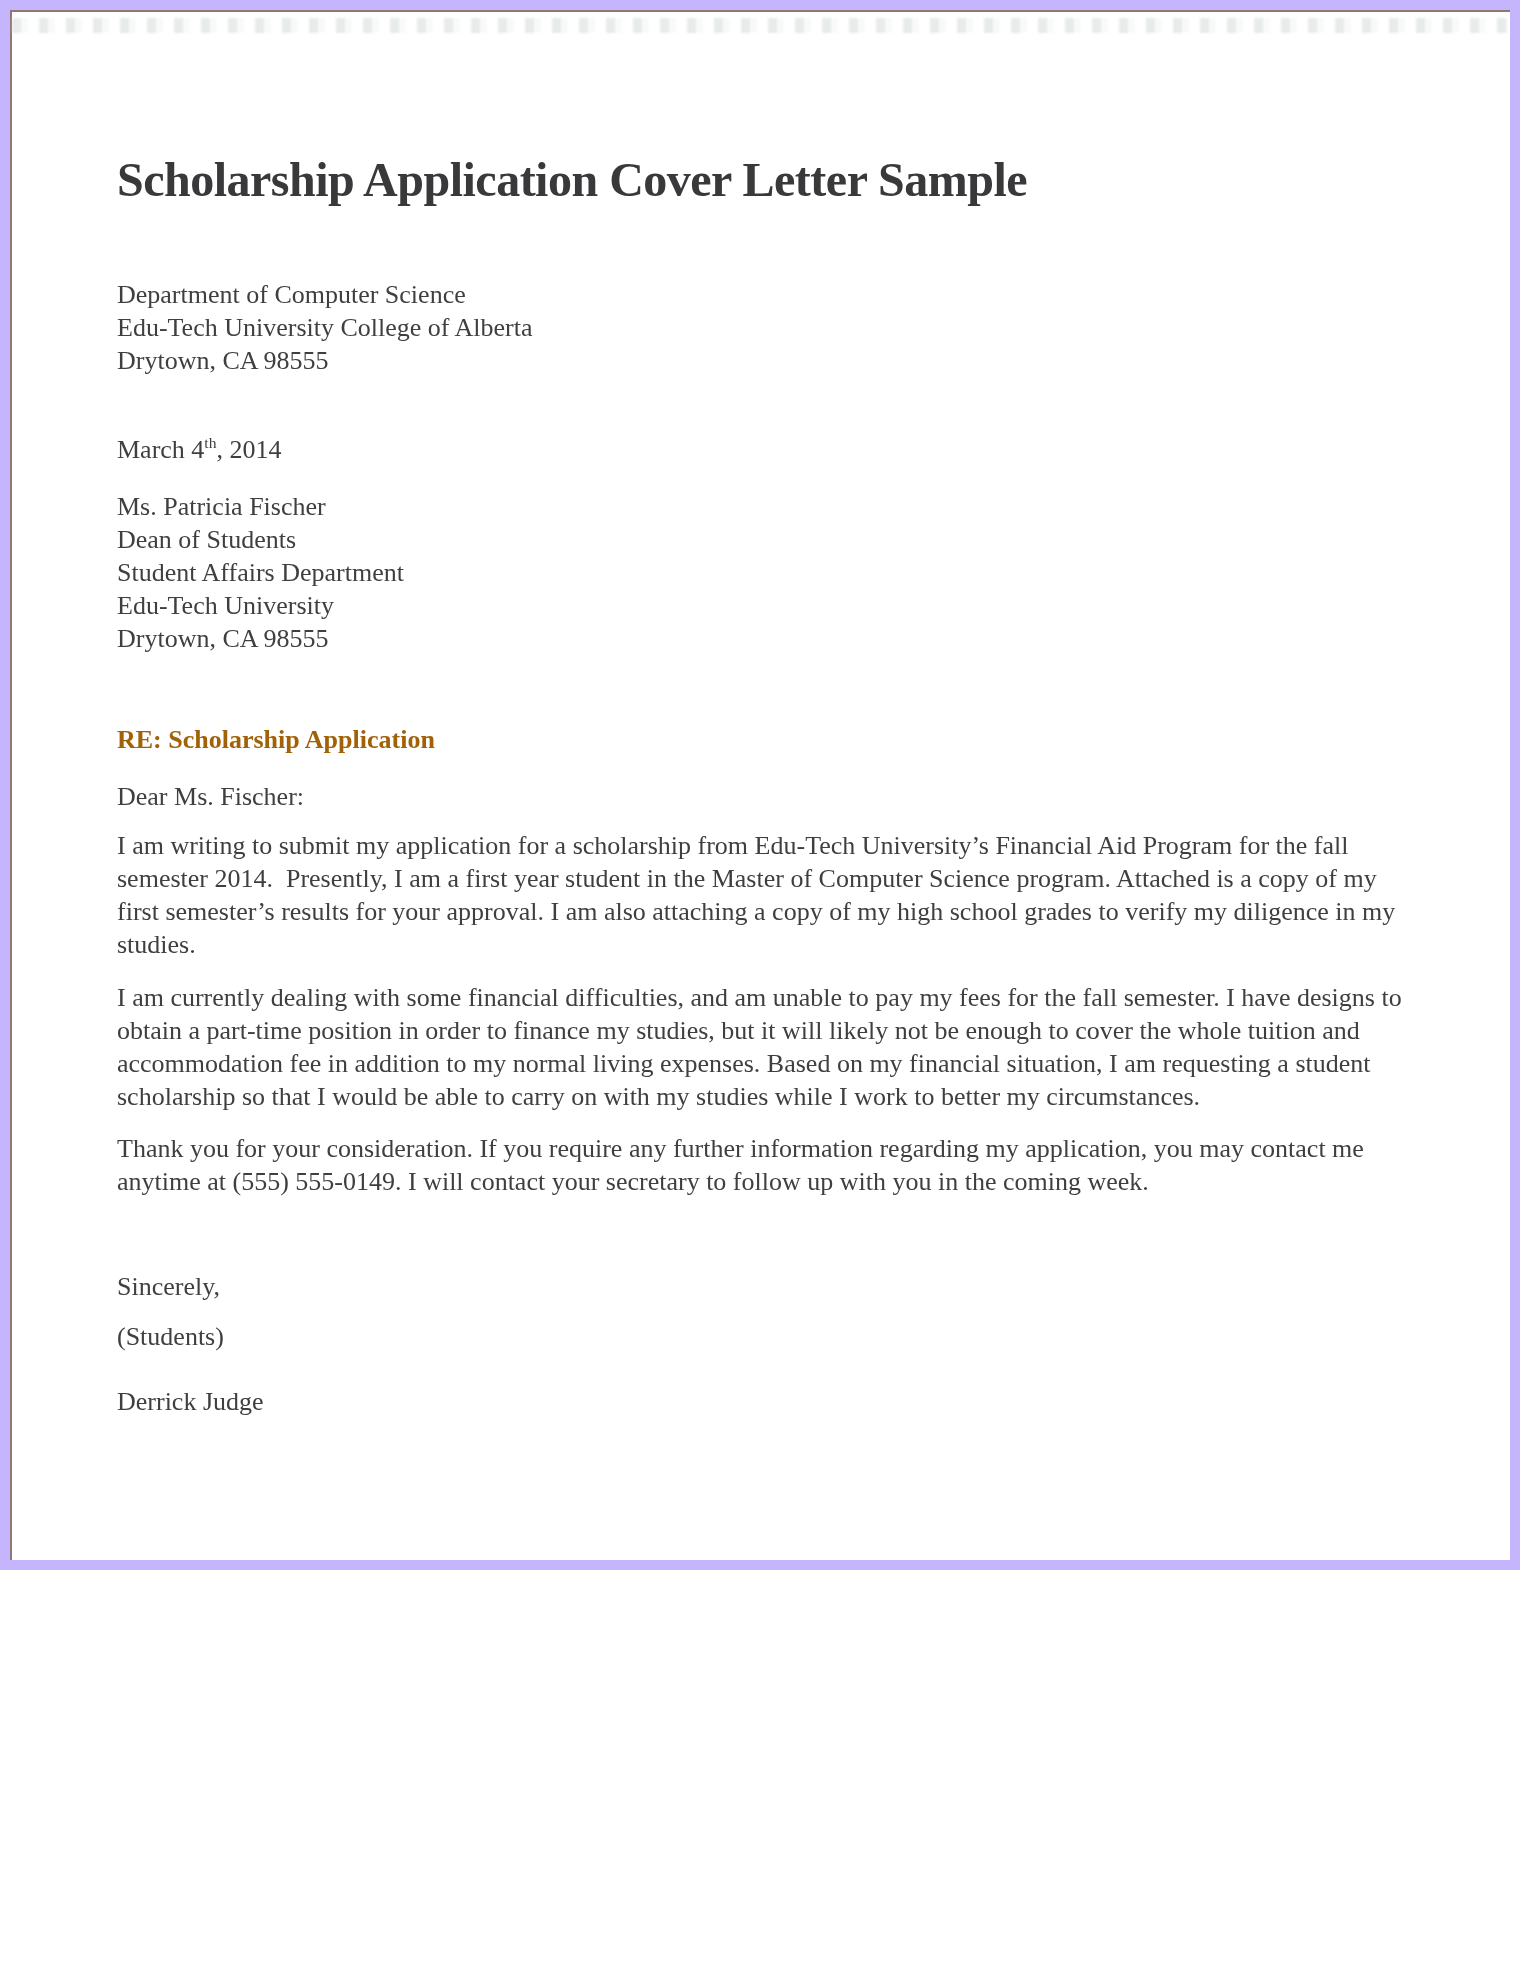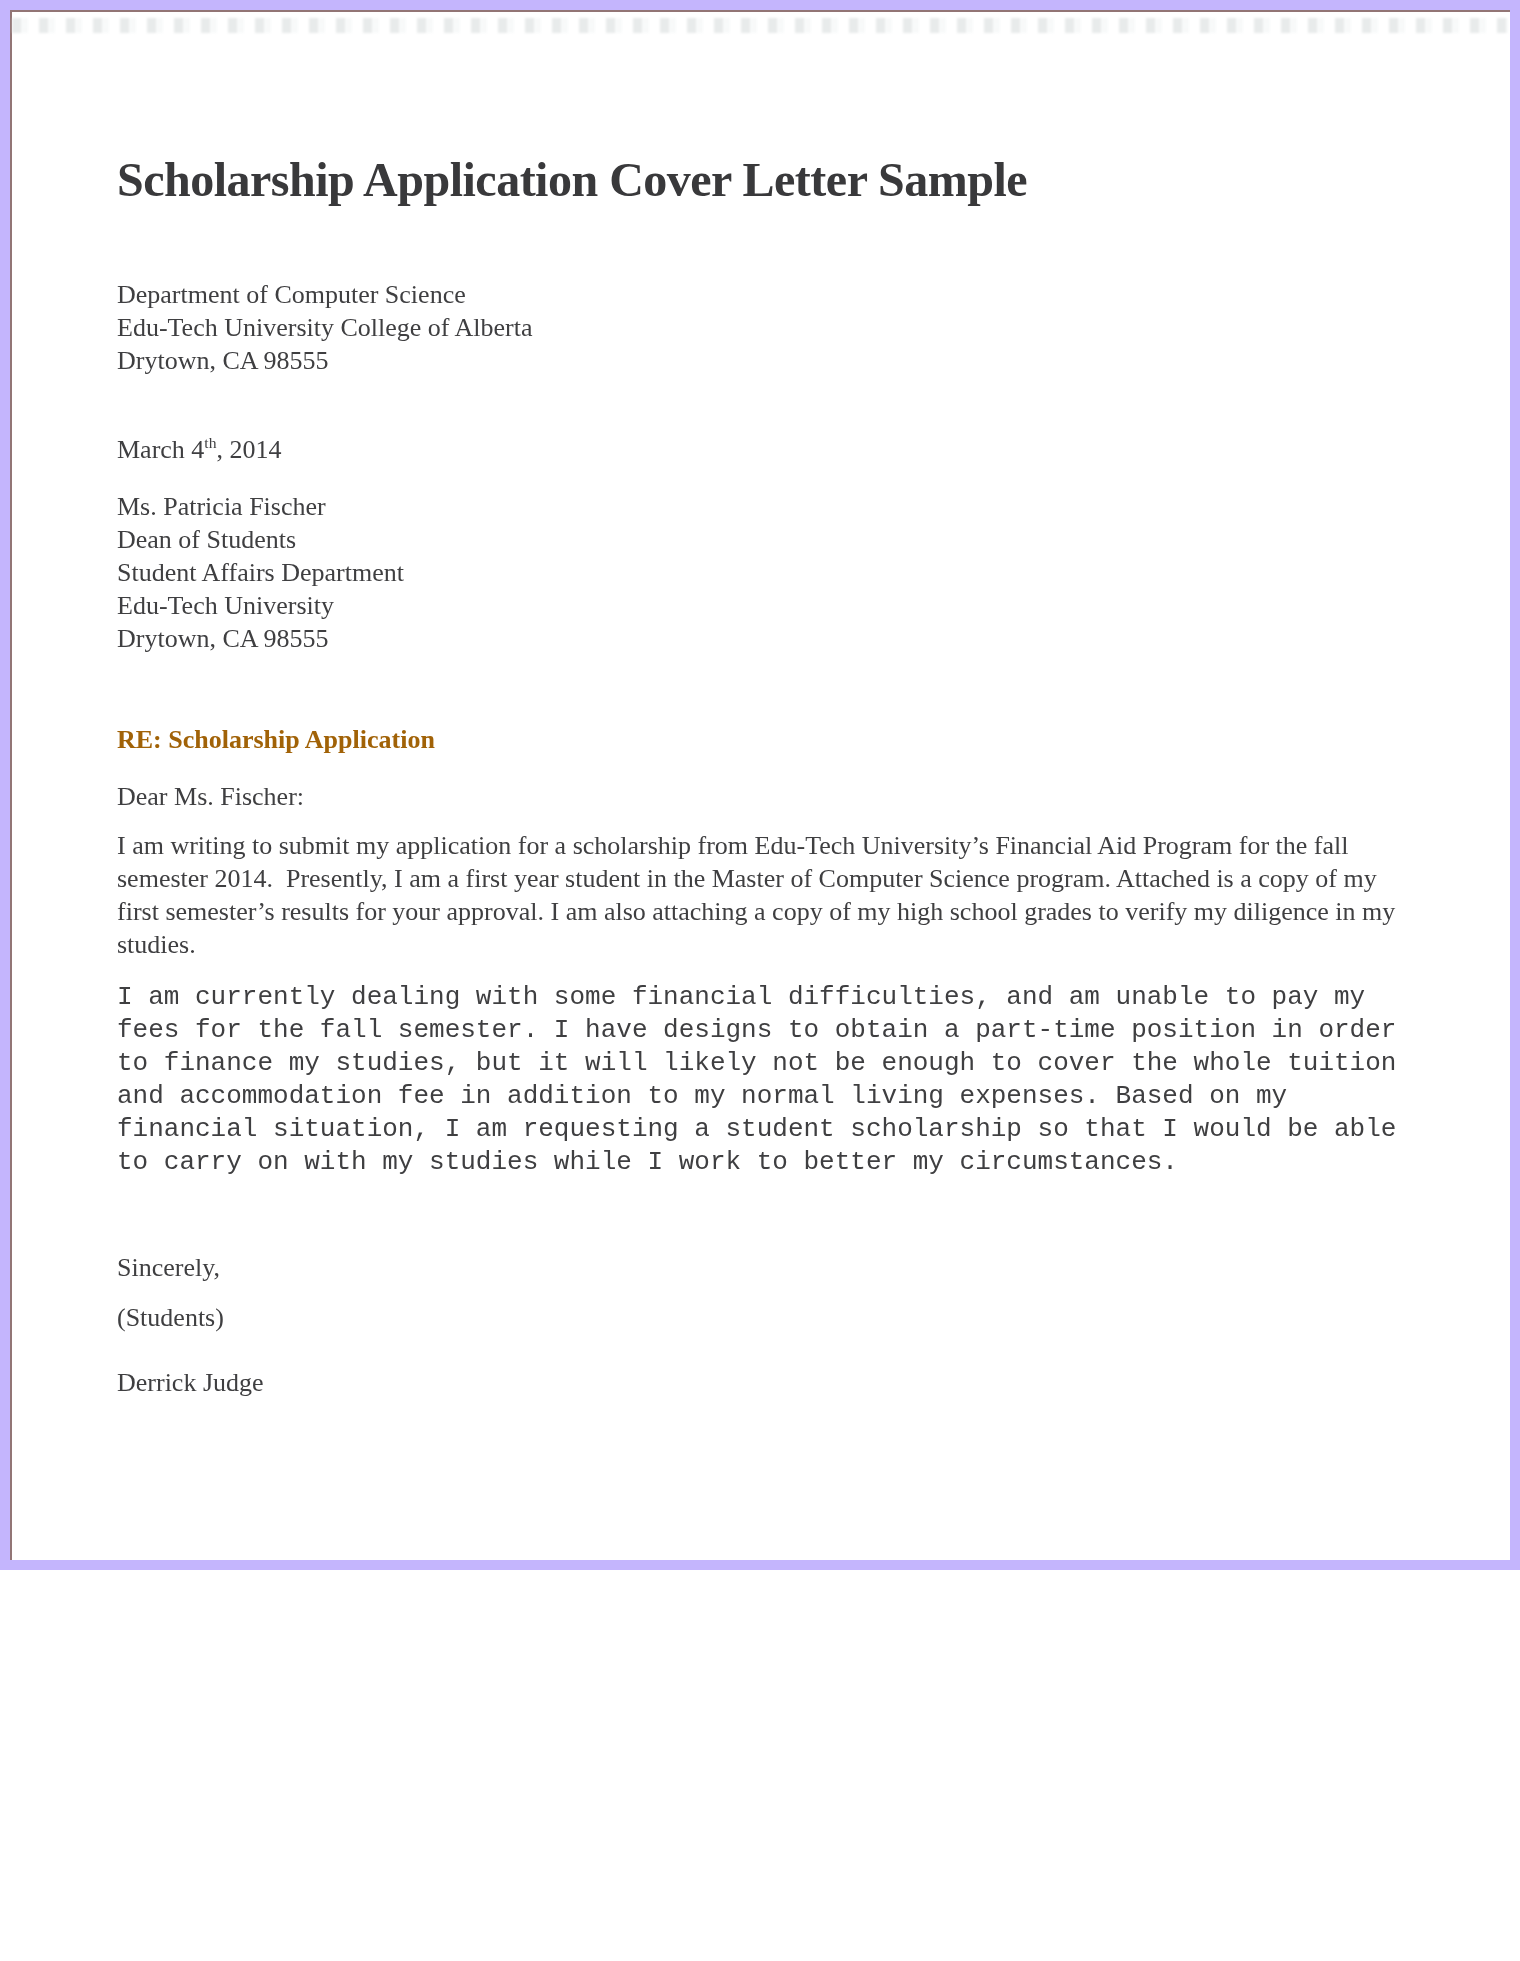--- a/index.html
+++ b/index.html
@@ -42,21 +42,21 @@
     color: #39393b;
     letter-spacing: -0.5px;
   }
   .addr-block { list-style: none; }
   .sender-block    { margin-top: 68px; }
   .date-line       { margin-top: 56px; }
   .recipient-block { margin-top: 24px; }
   .subject-line    { margin-top: 68px; font-weight: bold; color: #a16207; }
   .salutation      { margin-top: 24px; }
   .para            { margin-top: 16px; white-space: pre-wrap; }
-  .para-2          { margin-top: 20px; font-family: Liberation Mono, monospace; }
+  .para-2          { margin-top: 20px; }
   .para-3          { margin-top: 19px; }
   .closing         { margin-top: 72px; }
   .signature-ph    { margin-top: 17px; }
   .signer-name     { margin-top: 32px; }
   sup.ordinal {
     font-size: 60%;
     vertical-align: super;
     line-height: 0;
     margin-top: 16px;
   }
@@ -88,20 +88,21 @@
     </ul>
 
     <div class="subject-line">RE: Scholarship Application</div>
 
     <div class="salutation">Dear Ms. Fischer:</div>
 
     <p class="para para-1">I am writing to submit my application for a scholarship from Edu-Tech University’s Financial Aid Program for the fall semester 2014.  Presently, I am a first year student in the Master of Computer Science program. Attached is a copy of my first semester’s results for your approval. I am also attaching a copy of my high school grades to verify my diligence in my studies.</p>
 
     <p class="para para-2">I am currently dealing with some financial difficulties, and am unable to pay my fees for the fall semester. I have designs to obtain a part-time position in order to finance my studies, but it will likely not be enough to cover the whole tuition and accommodation fee in addition to my normal living expenses. Based on my financial situation, I am requesting a student scholarship so that I would be able to carry on with my studies while I work to better my circumstances.</p>
 
+    <p class="para para-3">Thank you for your consideration. If you require any further information regarding my application, you may contact me anytime at (555) 555-0149. I will contact your secretary to follow up with you in the coming week.</p>
 
     <div class="closing">Sincerely,</div>
 
     <div class="signature-ph">(Students)</div>
 
     <div class="signer-name">Derrick Judge</div>
 
   </div>
 </div>
 

